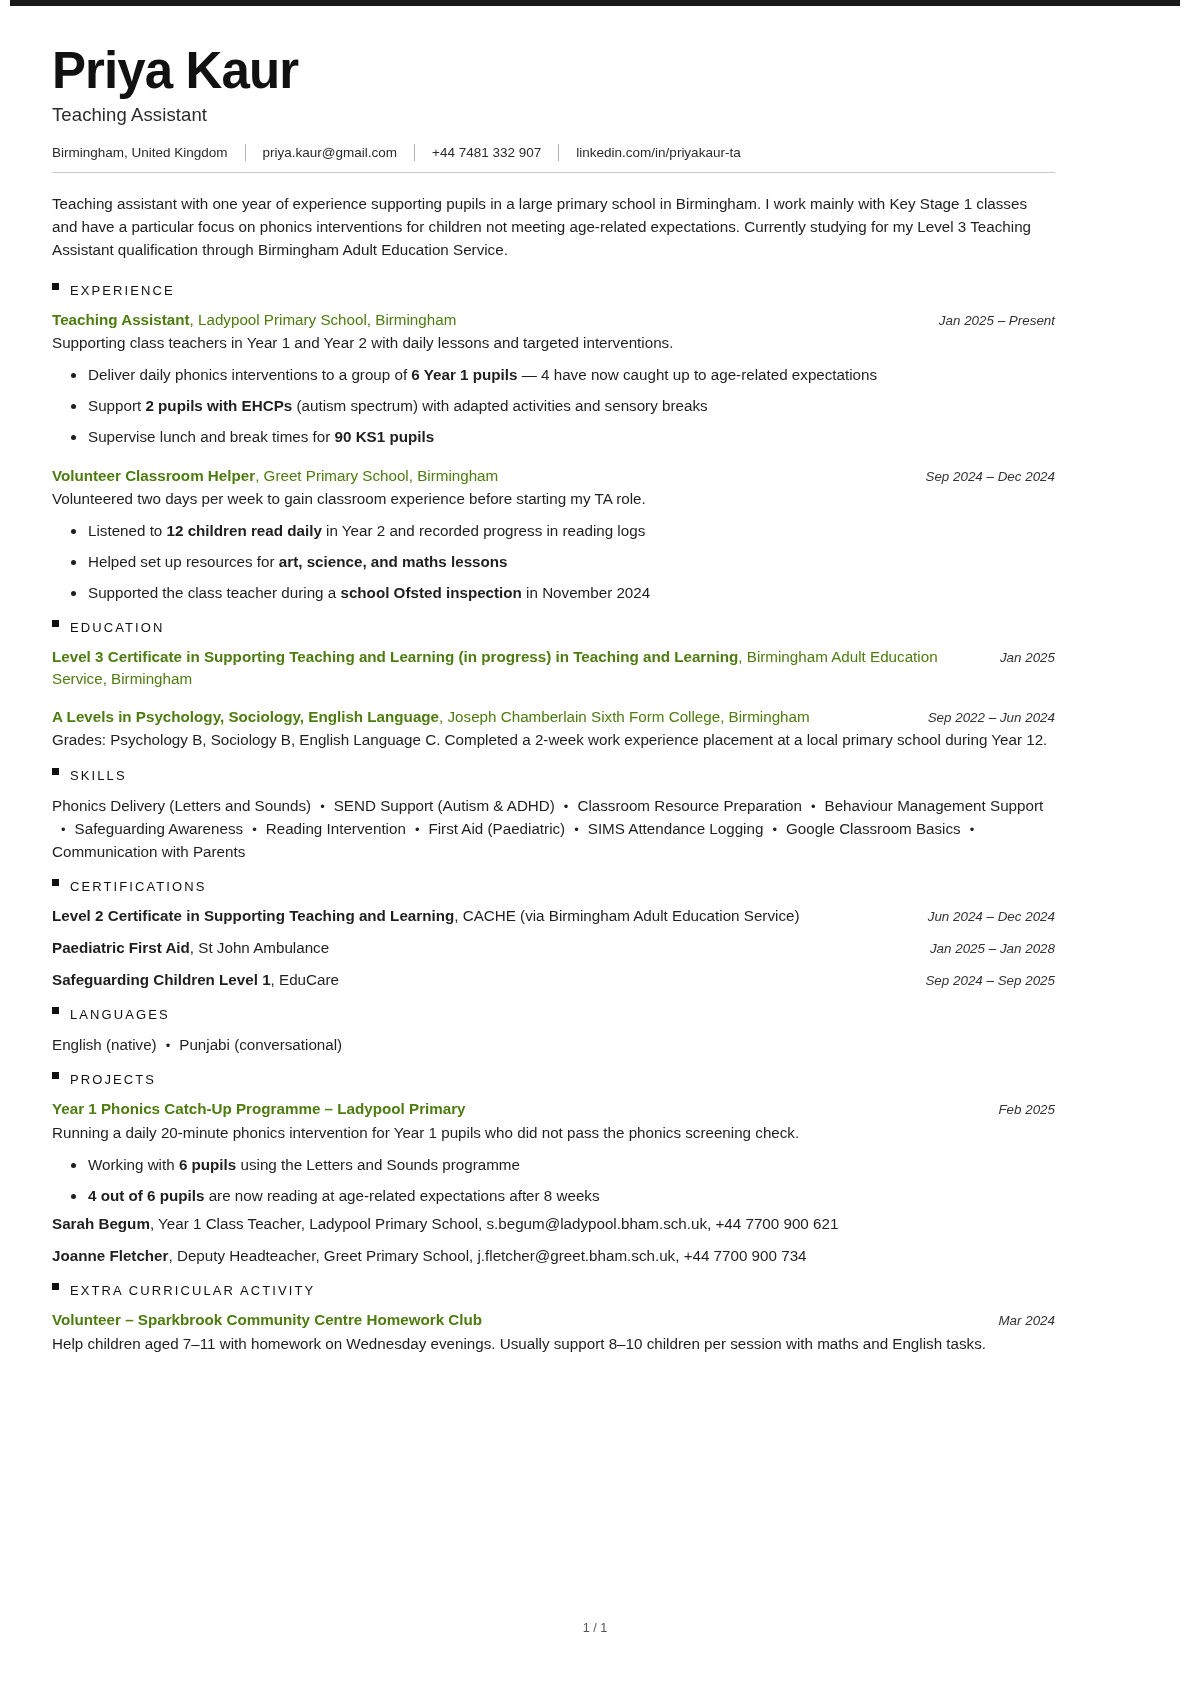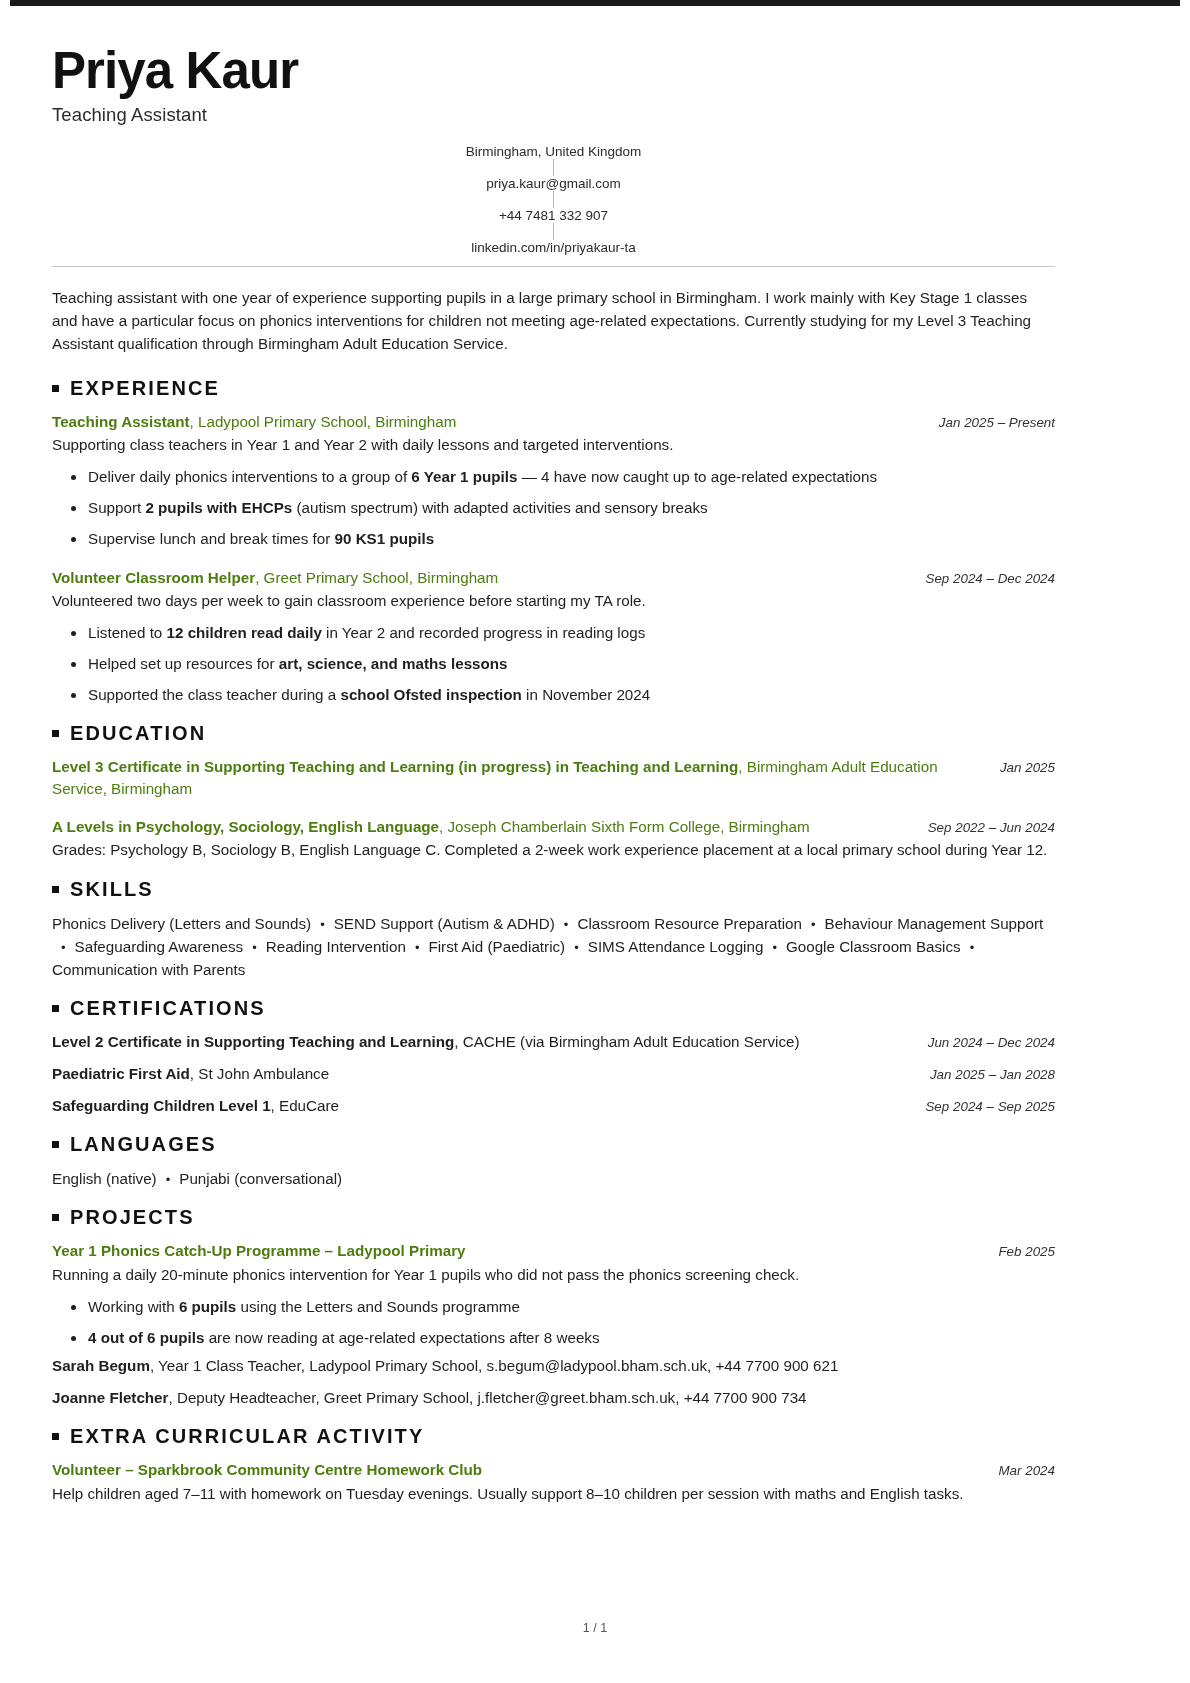--- a/index.html
+++ b/index.html
@@ -45,21 +45,20 @@
   }
   .contact-row {
     display: flex;
     flex-wrap: wrap;
     align-items: center;
     font-size: 13.5px;
     color: #2b2b2b;
     padding-bottom: 11px;
     border-bottom: 1.6px solid #c8c8c8;
     margin-bottom: 19px;
-    flex-direction: column;
   }
   .contact-item { white-space: nowrap; }
   .contact-sep {
     display: inline-block;
     width: 1px;
     height: 17px;
     background: #b4b4b4;
     margin: 0 17px;
   }
 
@@ -69,23 +68,22 @@
     line-height: 1.52;
     color: #1f1f1f;
     margin: 0 0 22px 0;
     text-align: left;
   }
 
   
   .section { margin-bottom: 6px; }
   .section-heading {
     display: flex;
-    align-items: center;
-    font-size: 20px;
-    font-weight: bold;
+    font-size: 13px;
+    font-weight: normal;
     letter-spacing: 2.1px;
     color: #111111;
     margin: 16px 0 11px 0;
   }
   .section-heading .sq {
     width: 7px;
     height: 7px;
     background: #111111;
     margin-right: 11px;
     flex: none;
@@ -335,21 +333,21 @@
     <div class="section-heading">
       <span class="sq"></span>
       <span>EXTRA CURRICULAR ACTIVITY</span>
     </div>
     <div id="extra-entries">
         <div class="entry">
           <div class="entry-head">
             <div class="entry-title"><b>Volunteer – Sparkbrook Community Centre Homework Club</b></div>
             <div class="entry-date">Mar 2024</div>
           </div>
-          <div class="entry-sub">Help children aged 7–11 with homework on Tuesday evenings. Usually support 8–10 children per session with maths and English tasks.</div>
+          <div class="entry-sub">Help children aged 7–11 with homework on Wednesday evenings. Usually support 8–10 children per session with maths and English tasks.</div>
         </div>
       </div>
   </div>
 
   <div class="footer">
     <span>1 / 1</span>
   </div>
 </div>
 
 </body></html>

